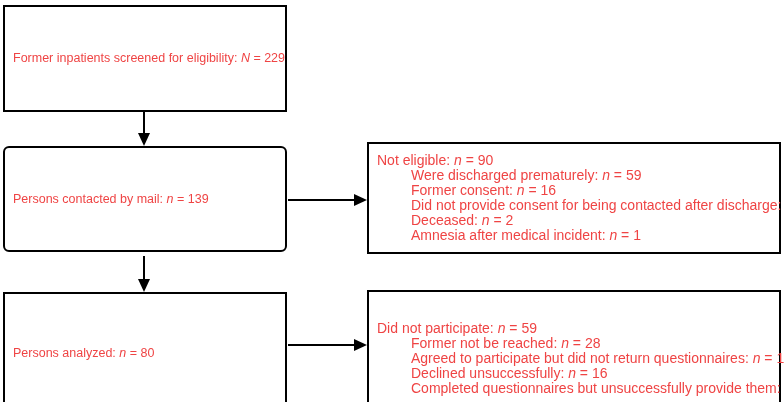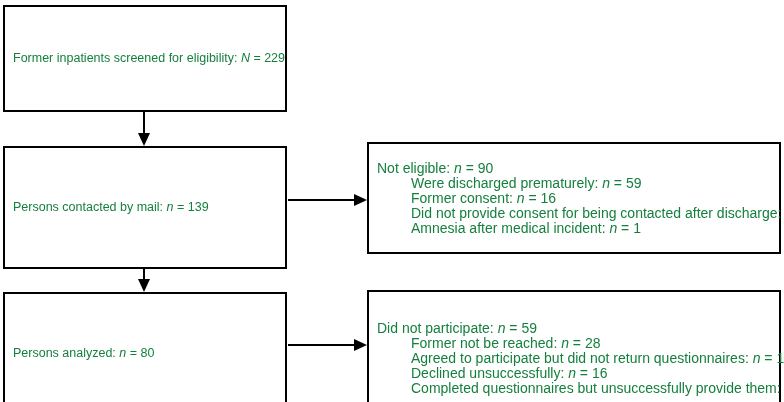--- a/index.html
+++ b/index.html
@@ -6,21 +6,21 @@
     margin: 0;
     padding: 0;
     background: #ffffff;
   }
   .canvas {
     position: relative;
     width: 784px;
     height: 402px;
     background: #ffffff;
     font-family: "Liberation Sans", "DejaVu Sans", sans-serif;
-    color: #15803d;
+    color: #ef4444;
     overflow: hidden;
   }
   .arrows {
     position: absolute;
     left: 0;
     top: 0;
     width: 784px;
     height: 402px;
     pointer-events: none;
   }
@@ -33,21 +33,21 @@
   .left-box {
     left: 3px;
     width: 284px;
     display: flex;
     align-items: center;
     padding-left: 8px;
     padding-right: 6px;
     font-size: 12.5px;
   }
   #box-screened { top: 5px;   height: 107px; }
-  #box-contacted { top: 146px; height: 123px; }
+  #box-contacted { top: 146px; height: 106px; border-radius: 6px; }
   #box-analyzed { top: 292px; height: 122px; }
   .right-box {
     left: 367px;
     width: 414px;
     display: flex;
     flex-direction: column;
     justify-content: center;
     padding-left: 8px;
     padding-right: 4px;
     font-size: 14px;
@@ -99,20 +99,21 @@
 
   <div class="box left-box" id="box-analyzed">
     <div class="line"><span>Persons analyzed: </span><span class="var">n</span><span> = 80</span></div>
   </div>
 
   <div class="box right-box" id="box-not-eligible">
     <div class="line"><span>Not eligible: </span><span class="var">n</span><span> = 90</span></div>
     <div class="line indented"><span>Were discharged prematurely: </span><span class="var">n</span><span> = 59</span></div>
     <div class="line indented"><span>Former consent: </span><span class="var">n</span><span> = 16</span></div>
     <div class="line indented"><span>Did not provide consent for being contacted after discharge: </span><span class="var">n</span><span> = 12</span></div>
+    <div class="line indented"><span>Deceased: </span><span class="var">n</span><span> = 2</span></div>
     <div class="line indented"><span>Amnesia after medical incident: </span><span class="var">n</span><span> = 1</span></div>
   </div>
 
   <div class="box right-box" id="box-did-not-participate">
     <div class="line"><span>Did not participate: </span><span class="var">n</span><span> = 59</span></div>
     <div class="line indented"><span>Former not be reached: </span><span class="var">n</span><span> = 28</span></div>
     <div class="line indented"><span>Agreed to participate but did not return questionnaires: </span><span class="var">n</span><span> = 15</span></div>
     <div class="line indented"><span>Declined unsuccessfully: </span><span class="var">n</span><span> = 16</span></div>
     <div class="line indented"><span>Completed questionnaires but unsuccessfully provide them: </span><span class="var">n</span><span> = 2</span></div>
   </div>

